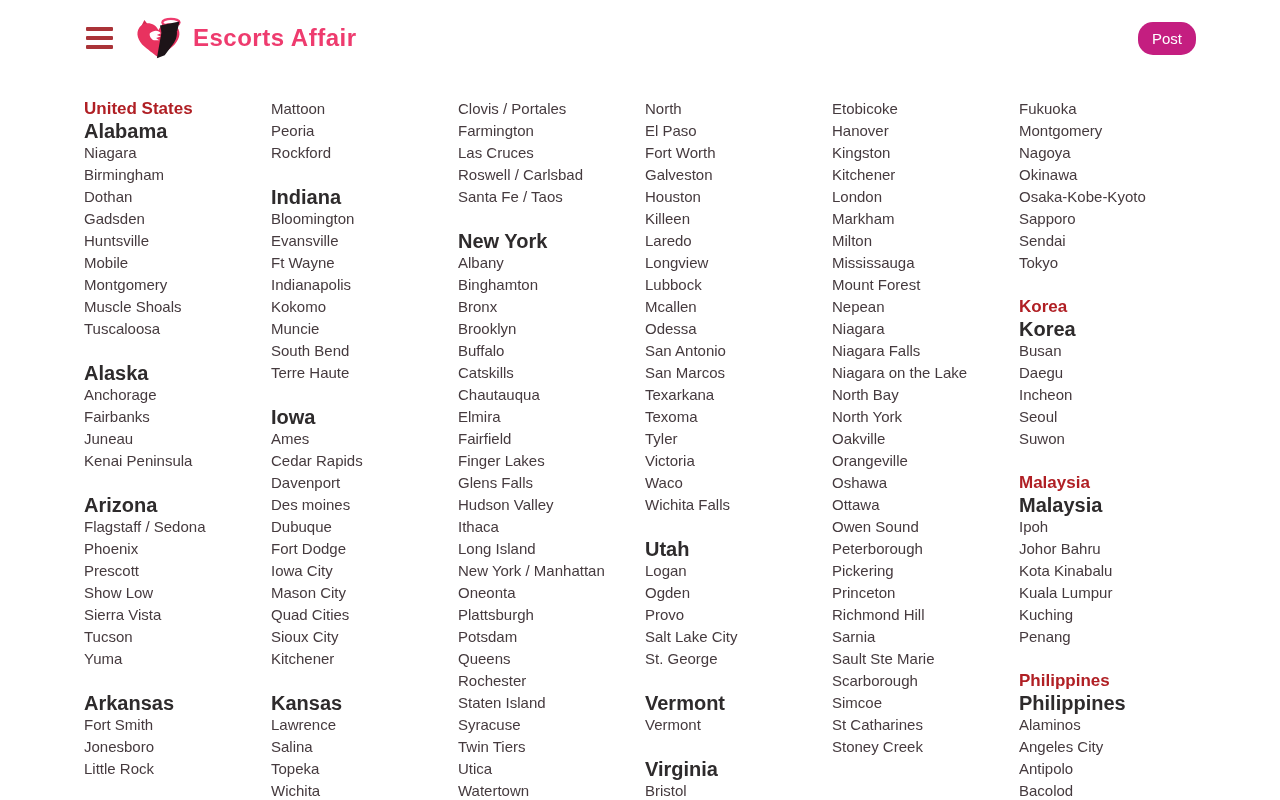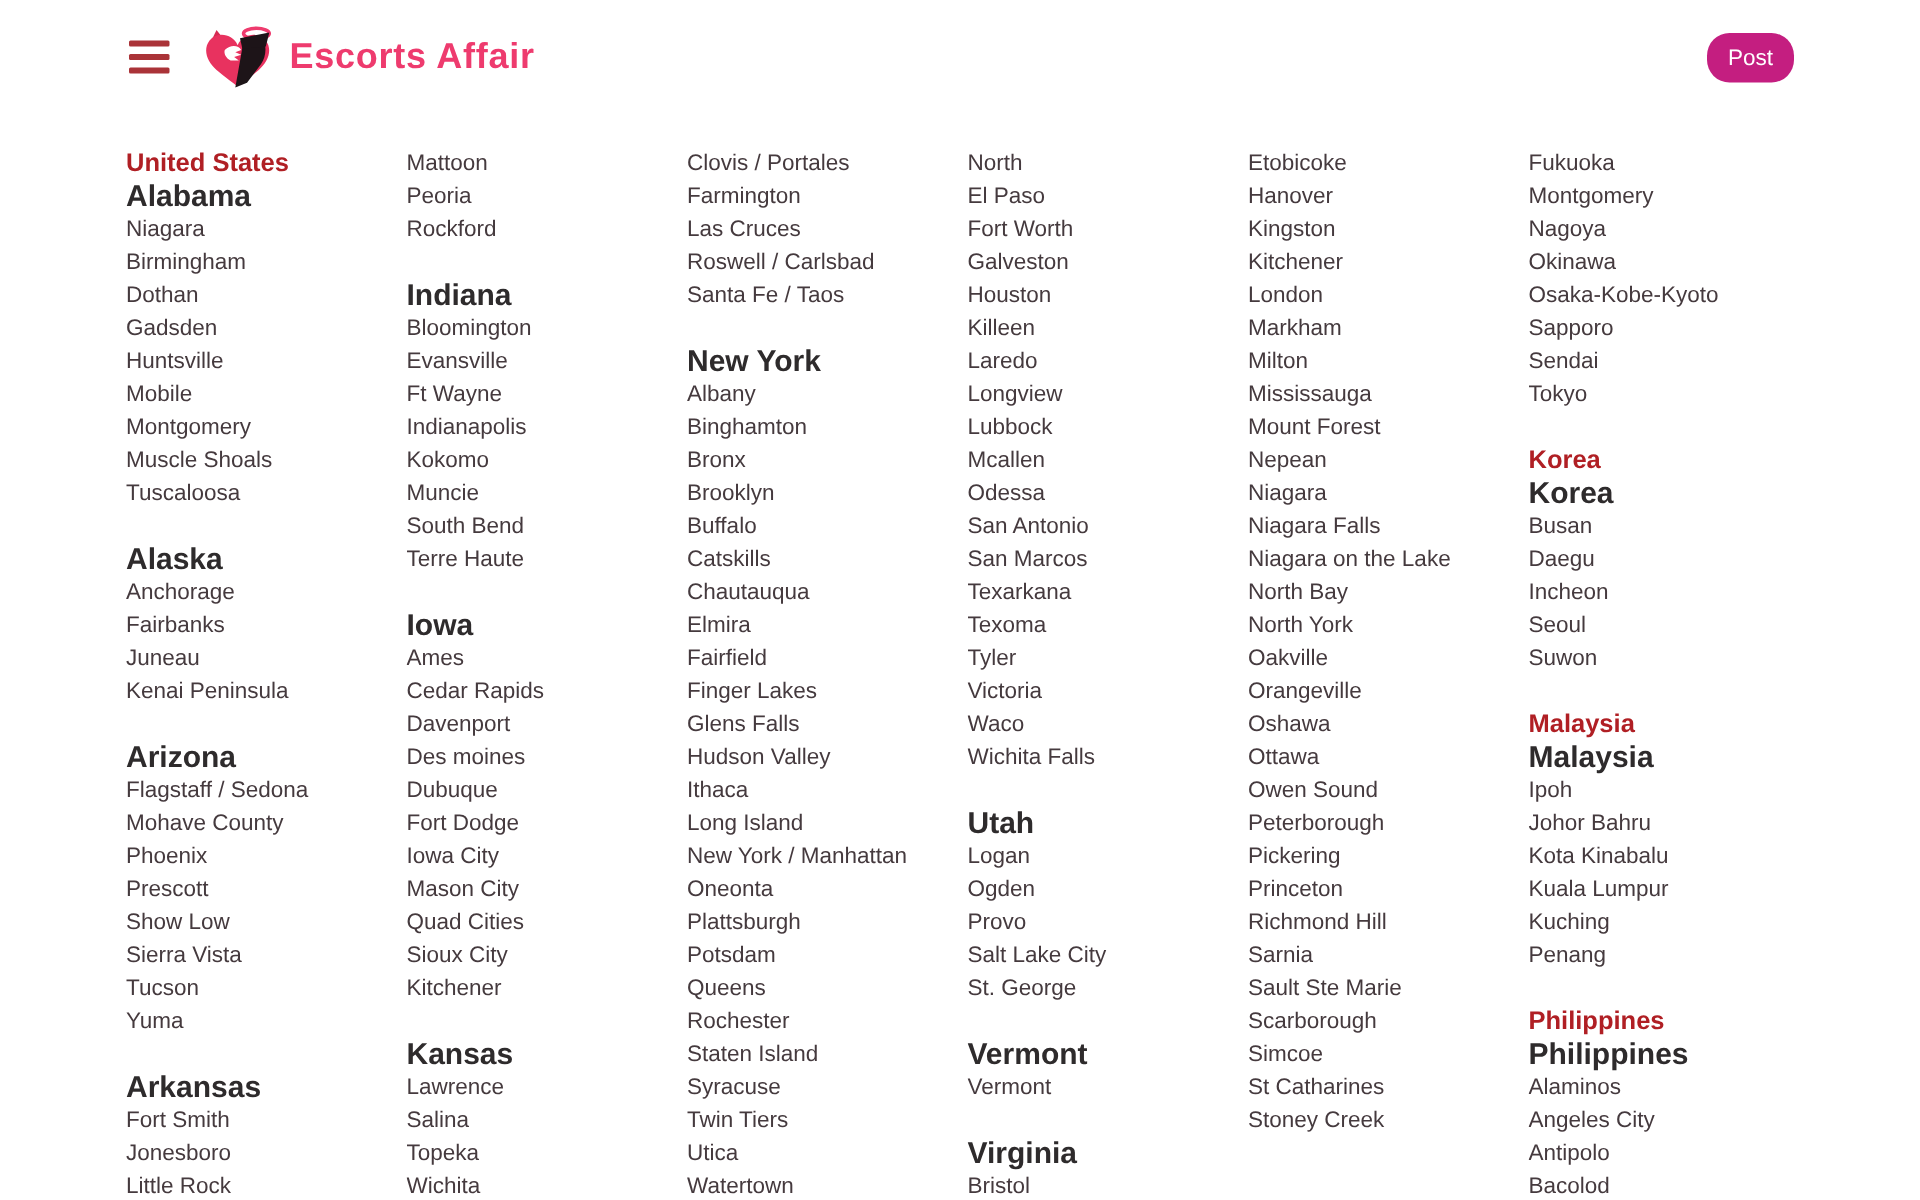--- a/index.html
+++ b/index.html
@@ -106,21 +106,20 @@
       <div class="item city">Tuscaloosa</div>
       <div class="item blank"></div>
       <div class="item state">Alaska</div>
       <div class="item city">Anchorage</div>
       <div class="item city">Fairbanks</div>
       <div class="item city">Juneau</div>
       <div class="item city">Kenai Peninsula</div>
       <div class="item blank"></div>
       <div class="item state">Arizona</div>
       <div class="item city">Flagstaff / Sedona</div>
-      <div class="item city">Mohave County</div>
       <div class="item city">Phoenix</div>
       <div class="item city">Prescott</div>
       <div class="item city">Show Low</div>
       <div class="item city">Sierra Vista</div>
       <div class="item city">Tucson</div>
       <div class="item city">Yuma</div>
       <div class="item blank"></div>
       <div class="item state">Arkansas</div>
       <div class="item city">Fort Smith</div>
       <div class="item city">Jonesboro</div>

